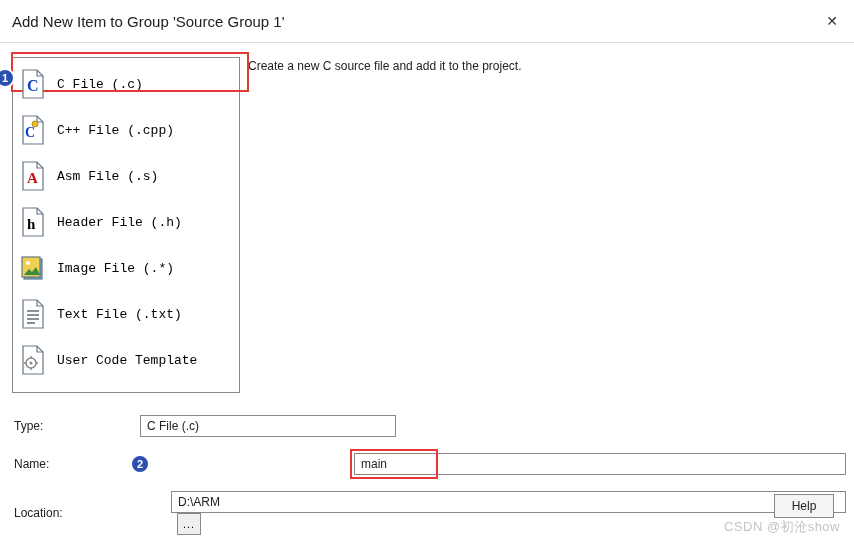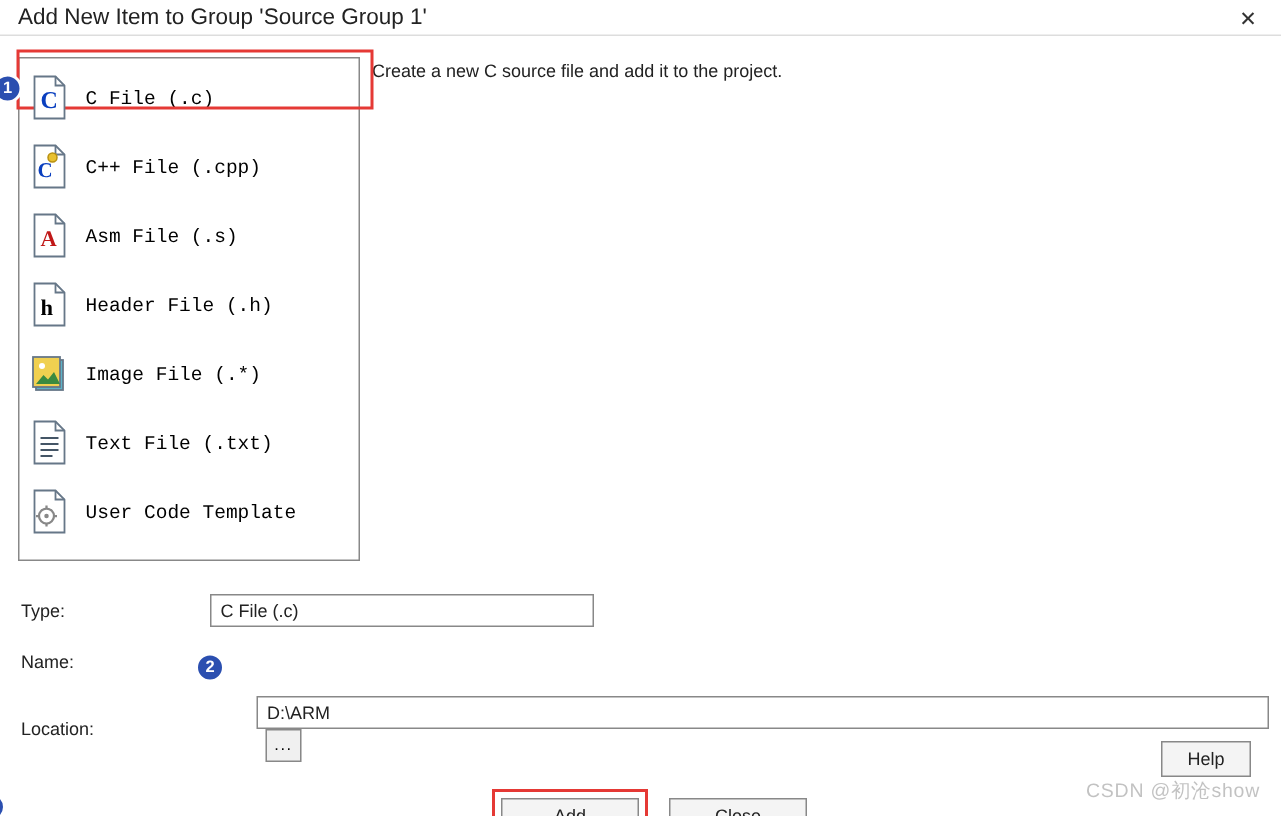--- a/index.html
+++ b/index.html
@@ -6,21 +6,21 @@
 body {
   font-family: "Segoe UI", Tahoma, sans-serif;
   font-size: 12px;
   background: #fff;
   width: 854px;
   height: 544px;
   position: relative;
   overflow: hidden;
 }
 .titlebar {
-  height: 24px;
+  height: 43px;
   display: flex;
   align-items: center;
   padding: 0 12px;
   border-bottom: 1px solid #ddd;
 }
 .titlebar .title {
   font-size: 15px;
   color: #222;
   flex: 1;
 }
@@ -284,20 +284,24 @@
 
 <div class="form-area">
   <div class="form-row">
     <div class="form-label">Type:</div>
     <div class="type-display">C File (.c)</div>
   </div>
 
   <div class="form-row" style="position:relative;justify-content:space-between;">
     <div class="form-label">Name:</div>
     <div class="badge" style="left:116px; top:1px;">2</div>
+    <div style="position:relative; margin-left:42px;">
+      <div class="highlight-red" style="position:absolute; top:-4px; left:-4px; width:88px; height:30px; pointer-events:none;"></div>
+      <input class="name-input" value="main" style="">
+    </div>
   </div>
 
   <div class="form-row">
     <div class="form-label">Location:</div>
     <div style="margin-left:42px; display:flex;flex-direction:column;">
       <input class="location-input" value="D:\ARM" style="">
       <button class="browse-btn">...</button>
     </div>
   </div>
 

